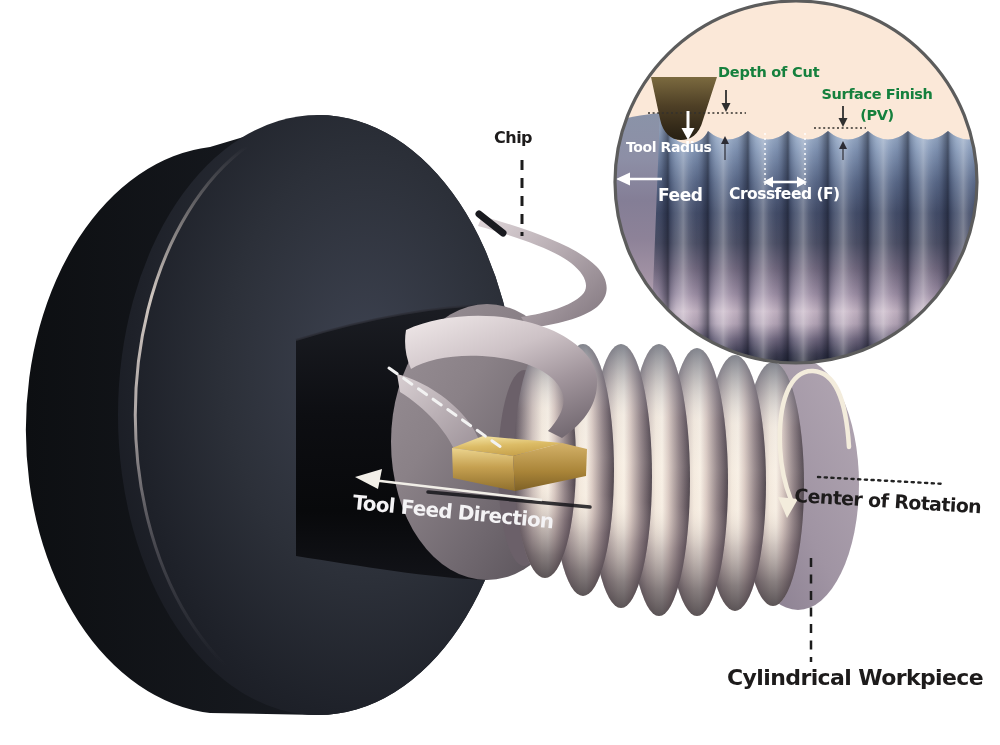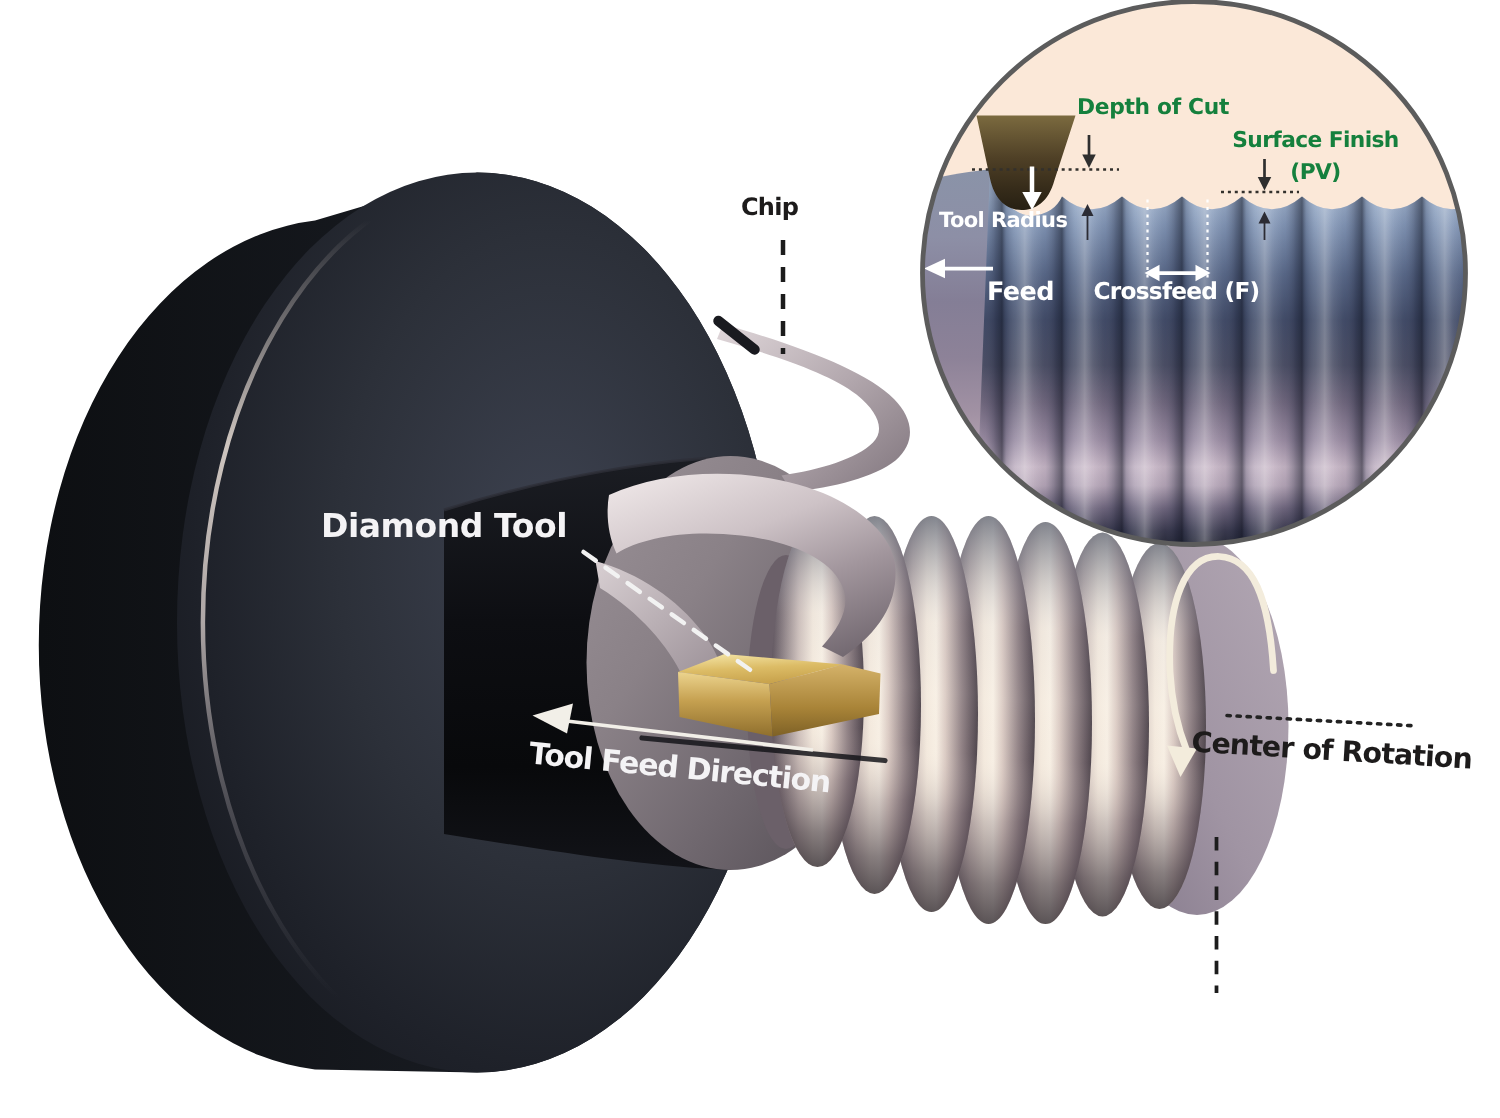--- a/index.html
+++ b/index.html
@@ -281,23 +281,23 @@
         </g>
         <path d="M 765,133 L 765,187" stroke="#ffffff" stroke-width="1.5" stroke-dasharray="2 3" fill="none"></path>
         <path d="M 805,133 L 805,187" stroke="#ffffff" stroke-width="1.5" stroke-dasharray="2 3" fill="none"></path>
       </g>
     </g>
     <circle cx="796" cy="182" r="181" fill="none" stroke="#5c5c5c" stroke-width="3.2"></circle>
   </g>
 </svg>
 
 <div class="lbl lbl-dark lbl-chip">Chip</div>
-<div class="lbl lbl-light lbl-diamond">Diamond Tool</div>
 <div class="lbl lbl-light lbl-toolfeed">Tool Feed Direction</div>
 <div class="lbl lbl-dark lbl-center">Center of Rotation</div>
+<div class="lbl lbl-dark lbl-cyl">Cylindrical Workpiece</div>
 
 <div class="ins-lbl ins-dark lbl-depth">Depth of Cut</div>
 <div class="ins-lbl ins-dark lbl-surface">
   <span style="display:block;">Surface Finish</span>
   <span style="display:block;">(PV)</span>
 </div>
 <div class="ins-lbl ins-light lbl-toolradius">Tool Radius</div>
 <div class="ins-lbl ins-light lbl-feed">Feed</div>
 <div class="ins-lbl ins-light lbl-crossfeed">Crossfeed (F)</div>
 

